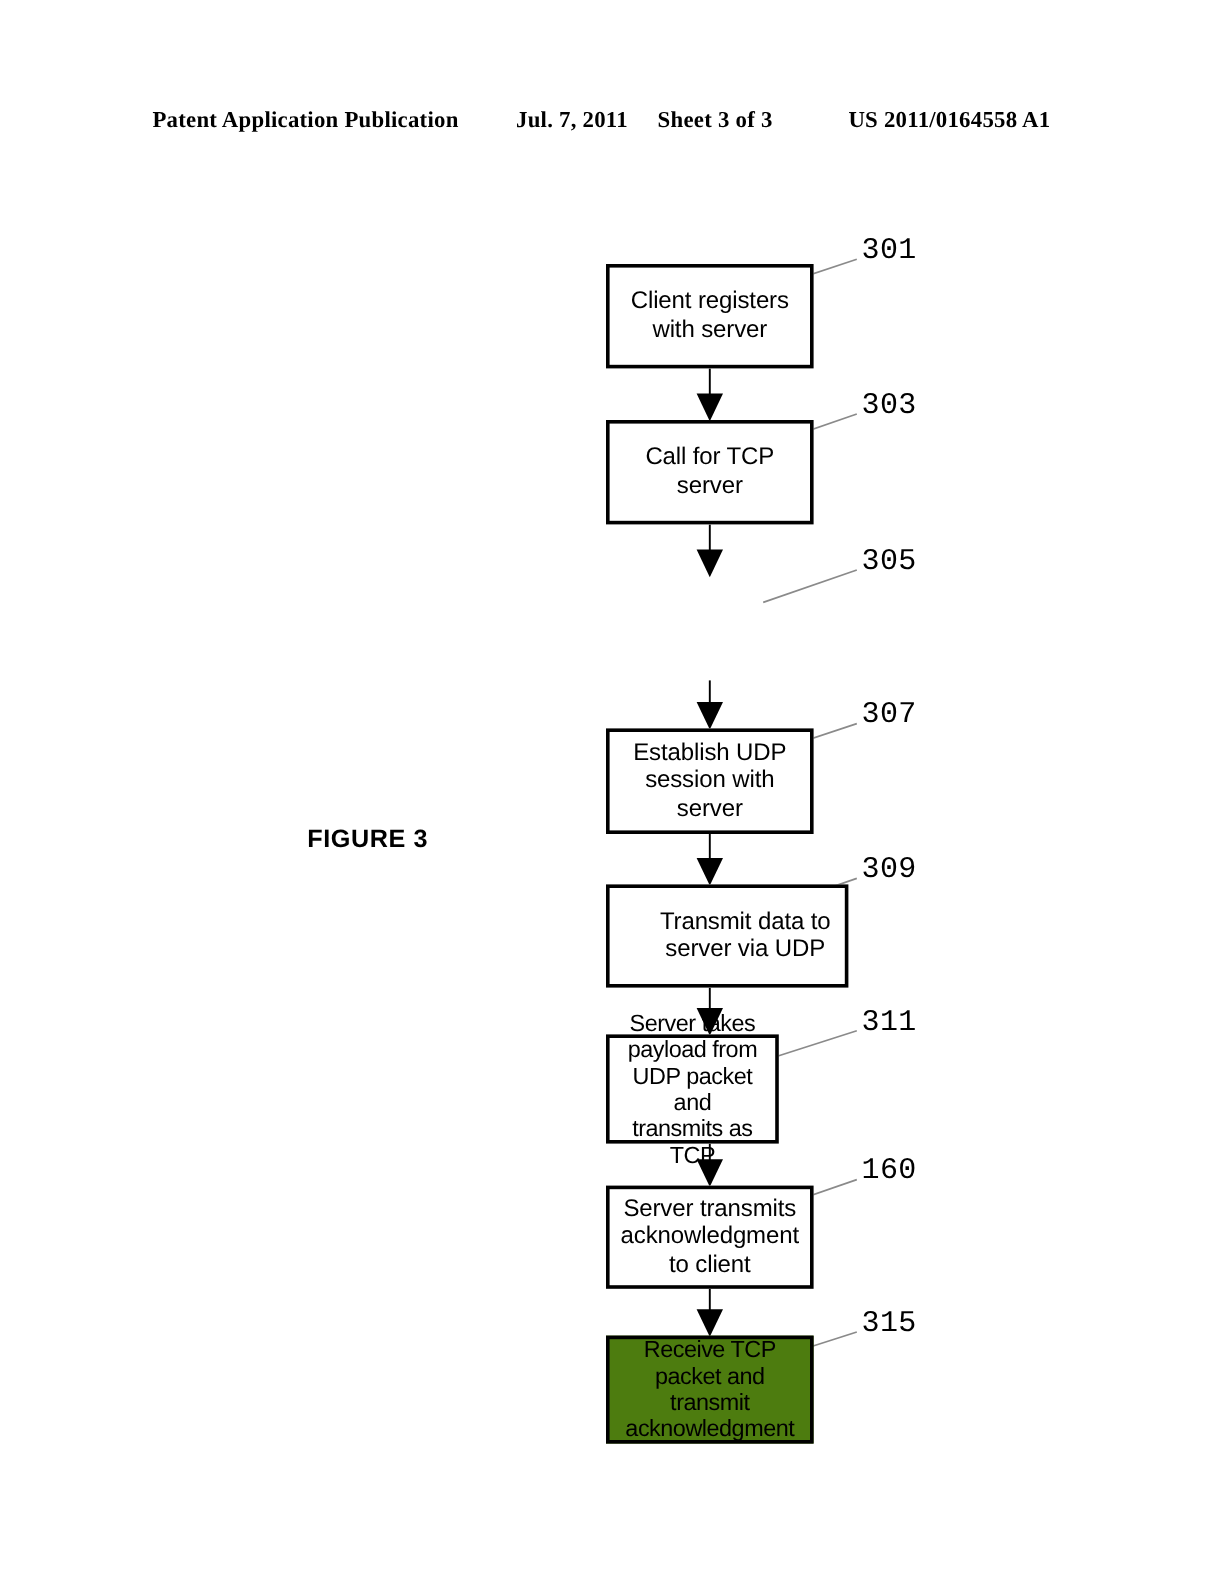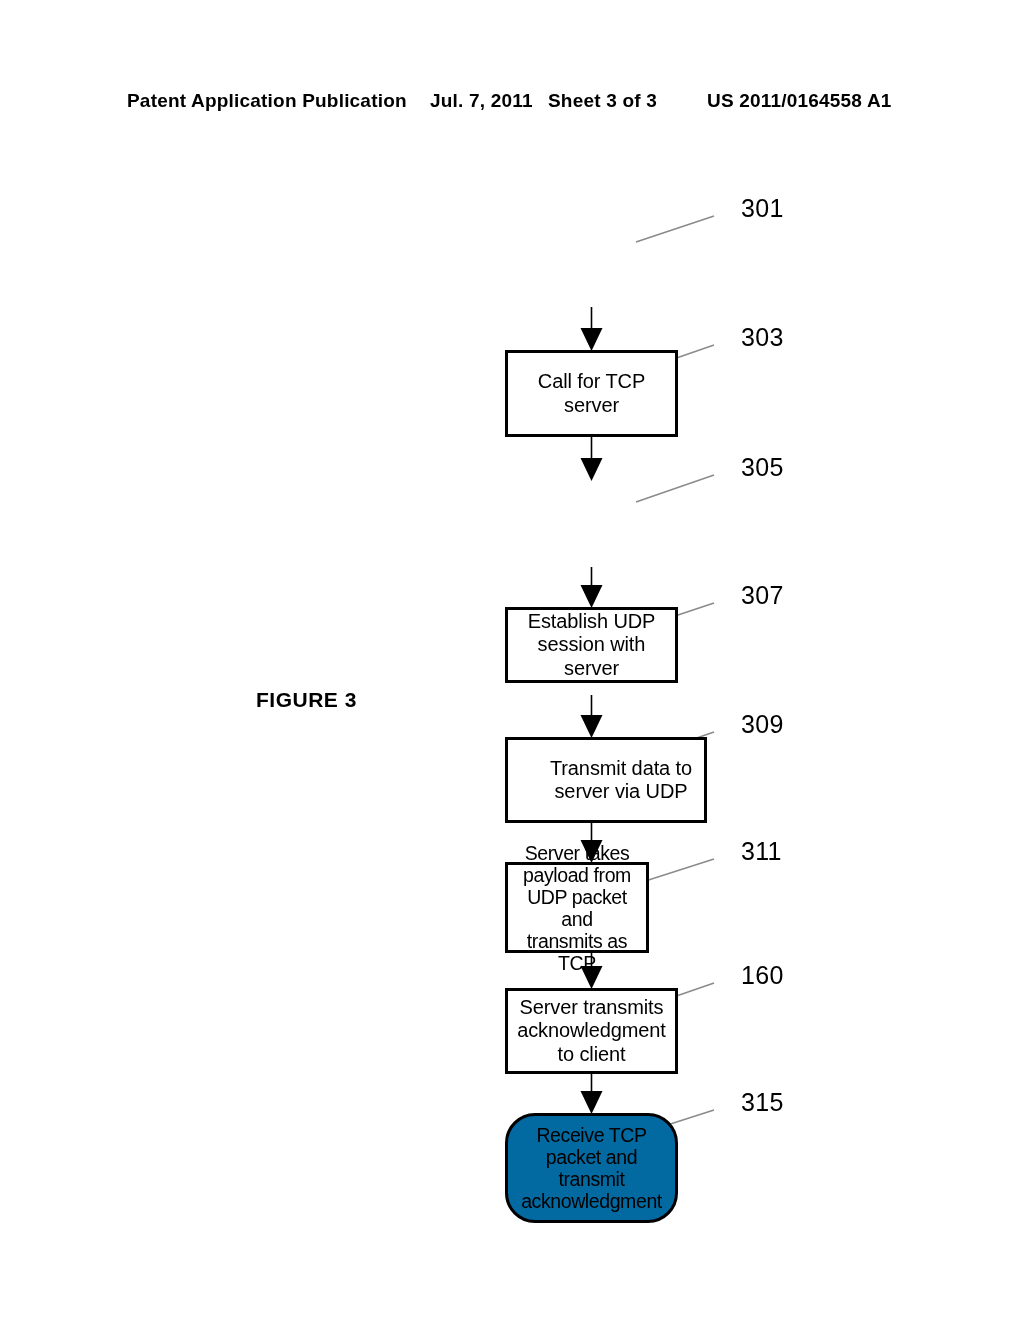--- a/index.html
+++ b/index.html
@@ -16,21 +16,21 @@
     overflow: hidden;
   }
 
   
   #page-header {
     position: absolute;
     top: 88px;
     left: 0;
     width: 1024px;
     height: 28px;
-    font-family: Liberation Sans, sans-serif;
+    font-family: Liberation Serif, serif;
     font-weight: bold;
     font-size: 19px;
     letter-spacing: 0.2px;
     white-space: nowrap;
   }
   #page-header .hdr-cell {
     position: absolute;
     top: 0;
     line-height: 26px;
   }
@@ -85,26 +85,25 @@
   .node.dense .node-label {
     line-height: 22px;
     font-size: 19.5px;
     letter-spacing: -0.4px;
     padding: 0 1px;
   }
 
   
   .ref-num {
     position: absolute;
-    font-family: Liberation Sans, sans-serif;
+    font-family: Liberation Mono, monospace;
     font-size: 25px;
     line-height: 25px;
     letter-spacing: 0.3px;
     white-space: nowrap;
-    margin-left: 23px;
   }
 
   
   #wiring {
     position: absolute;
     left: 0;
     top: 0;
     width: 1024px;
     height: 1320px;
     pointer-events: none;
@@ -154,45 +153,49 @@
       </g>
       <line x1="636" y1="242" x2="714" y2="216" stroke="#8a8a8a" stroke-width="1.4"></line>
       <line x1="636" y1="372" x2="714" y2="345" stroke="#8a8a8a" stroke-width="1.4"></line>
       <line x1="636" y1="502" x2="714" y2="475" stroke="#8a8a8a" stroke-width="1.4"></line>
       <line x1="636" y1="629" x2="714" y2="603" stroke="#8a8a8a" stroke-width="1.4"></line>
       <line x1="636" y1="759" x2="714" y2="732" stroke="#8a8a8a" stroke-width="1.4"></line>
       <line x1="636" y1="884" x2="714" y2="859" stroke="#8a8a8a" stroke-width="1.4"></line>
       <line x1="636" y1="1010" x2="714" y2="983" stroke="#8a8a8a" stroke-width="1.4"></line>
       <line x1="636" y1="1135" x2="714" y2="1110" stroke="#8a8a8a" stroke-width="1.4"></line>
     </svg>
+<div class="node" style="left: 505px; top: 220px; width: 173px; height: 87px; border-color: rgb(0, 0, 0); background: rgb(255, 255, 255);">
+      <span class="node-label">Client registers
+with server</span>
+    </div>
     <div class="node" style="left: 505px; top: 350px; width: 173px; height: 87px; border-color: rgb(0, 0, 0); background: rgb(255, 255, 255);">
       <span class="node-label">Call for TCP
 server</span>
     </div>
-    <div class="node" style="left: 505px; top: 607px; width: 173px; height: 76px; border-color: rgb(0, 0, 0); background: rgb(255, 255, 255);">
+    <div class="node" style="left: 505px; top: 607px; width: 173px; height: 88px; border-color: rgb(0, 0, 0); background: rgb(255, 255, 255);">
       <span class="node-label">Establish UDP
 session with
 server</span>
     </div>
     <div class="node" style="left: 505px; top: 737px; width: 202px; height: 86px; border-color: rgb(0, 0, 0); background: rgb(255, 255, 255); padding-left: 30px;">
       <span class="node-label">Transmit data to
 server via UDP</span>
     </div>
     <div class="node dense" style="left: 505px; top: 862px; width: 144px; height: 91px; border-color: rgb(0, 0, 0); background: rgb(255, 255, 255);">
       <span class="node-label">Server takes
 payload from
 UDP packet and
 transmits as TCP</span>
     </div>
     <div class="node" style="left: 505px; top: 988px; width: 173px; height: 86px; border-color: rgb(0, 0, 0); background: rgb(255, 255, 255);">
       <span class="node-label">Server transmits
 acknowledgment
 to client</span>
     </div>
-    <div class="node dense" style="left: 505px; top: 1113px; width: 173px; height: 110px; border-color: rgb(0, 0, 0); background: #0369a1; border-radius: 30px;">
+    <div class="node dense" style="left: 505px; top: 1113px; width: 173px; height: 90px; border-color: rgb(0, 0, 0); background: #4d7c0f;">
       <span class="node-label">Receive TCP
 packet and
 transmit
 acknowledgment</span>
     </div>
     <div class="ref-num" style="left: 718px; top: 196px;">301</div>
     <div class="ref-num" style="left: 718px; top: 325px;">303</div>
     <div class="ref-num" style="left: 718px; top: 455px;">305</div>
     <div class="ref-num" style="left: 718px; top: 583px; text-align: right;">307</div>
     <div class="ref-num" style="left: 718px; top: 712px;">309</div>

